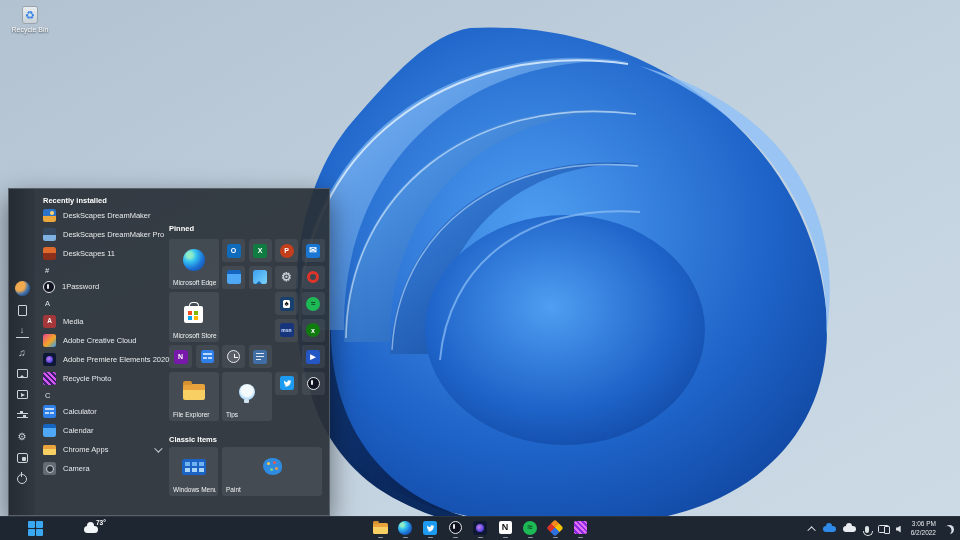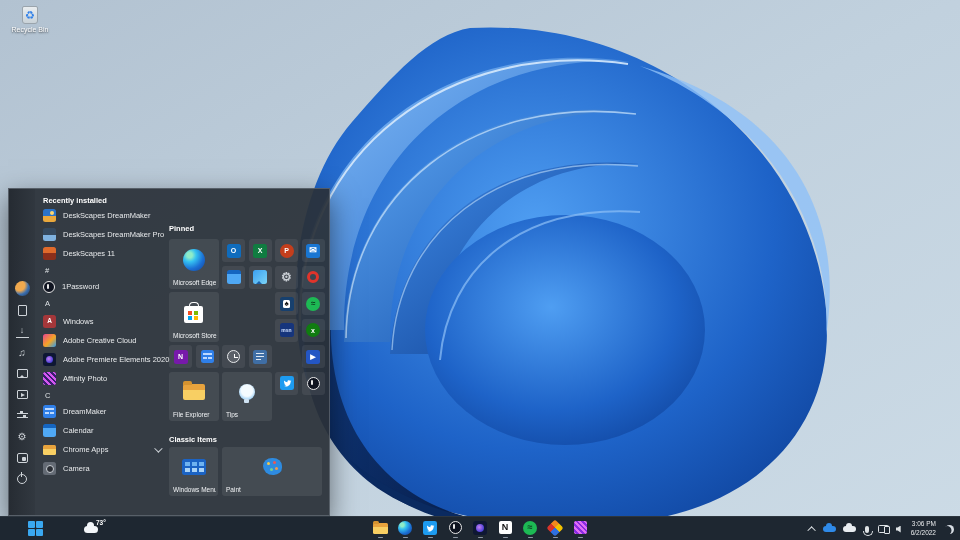--- a/index.html
+++ b/index.html
@@ -282,40 +282,40 @@
         </div>
       <div class="al-row">
           <span class="i-1p"></span>
           <span class="alt">1Password</span>
         </div>
       <div class="al-sec">
           <span>A</span>
         </div>
       <div class="al-row" style="margin-top:2px">
           <span class="sq i-acc"></span>
-          <span class="alt">Windows</span>
+          <span class="alt">Media</span>
         </div>
       <div class="al-row">
           <span class="sq i-cc"></span>
           <span class="alt">Adobe Creative Cloud</span>
         </div>
       <div class="al-row">
           <span class="sq i-pe"></span>
           <span class="alt">Adobe Premiere Elements 2020</span>
         </div>
       <div class="al-row">
           <span class="sq i-aff"></span>
-          <span class="alt">Affinity Photo</span>
+          <span class="alt">Recycle Photo</span>
         </div>
       <div class="al-sec">
           <span>C</span>
         </div>
       <div class="al-row">
           <span class="sq i-calc"></span>
-          <span class="alt">DreamMaker</span>
+          <span class="alt">Calculator</span>
         </div>
       <div class="al-row">
           <span class="sq i-cal"></span>
           <span class="alt">Calendar</span>
         </div>
       <div class="al-row">
           <span class="i-fold"></span>
           <span class="alt">Chrome Apps</span>
           <span class="chev"></span>
         </div>

